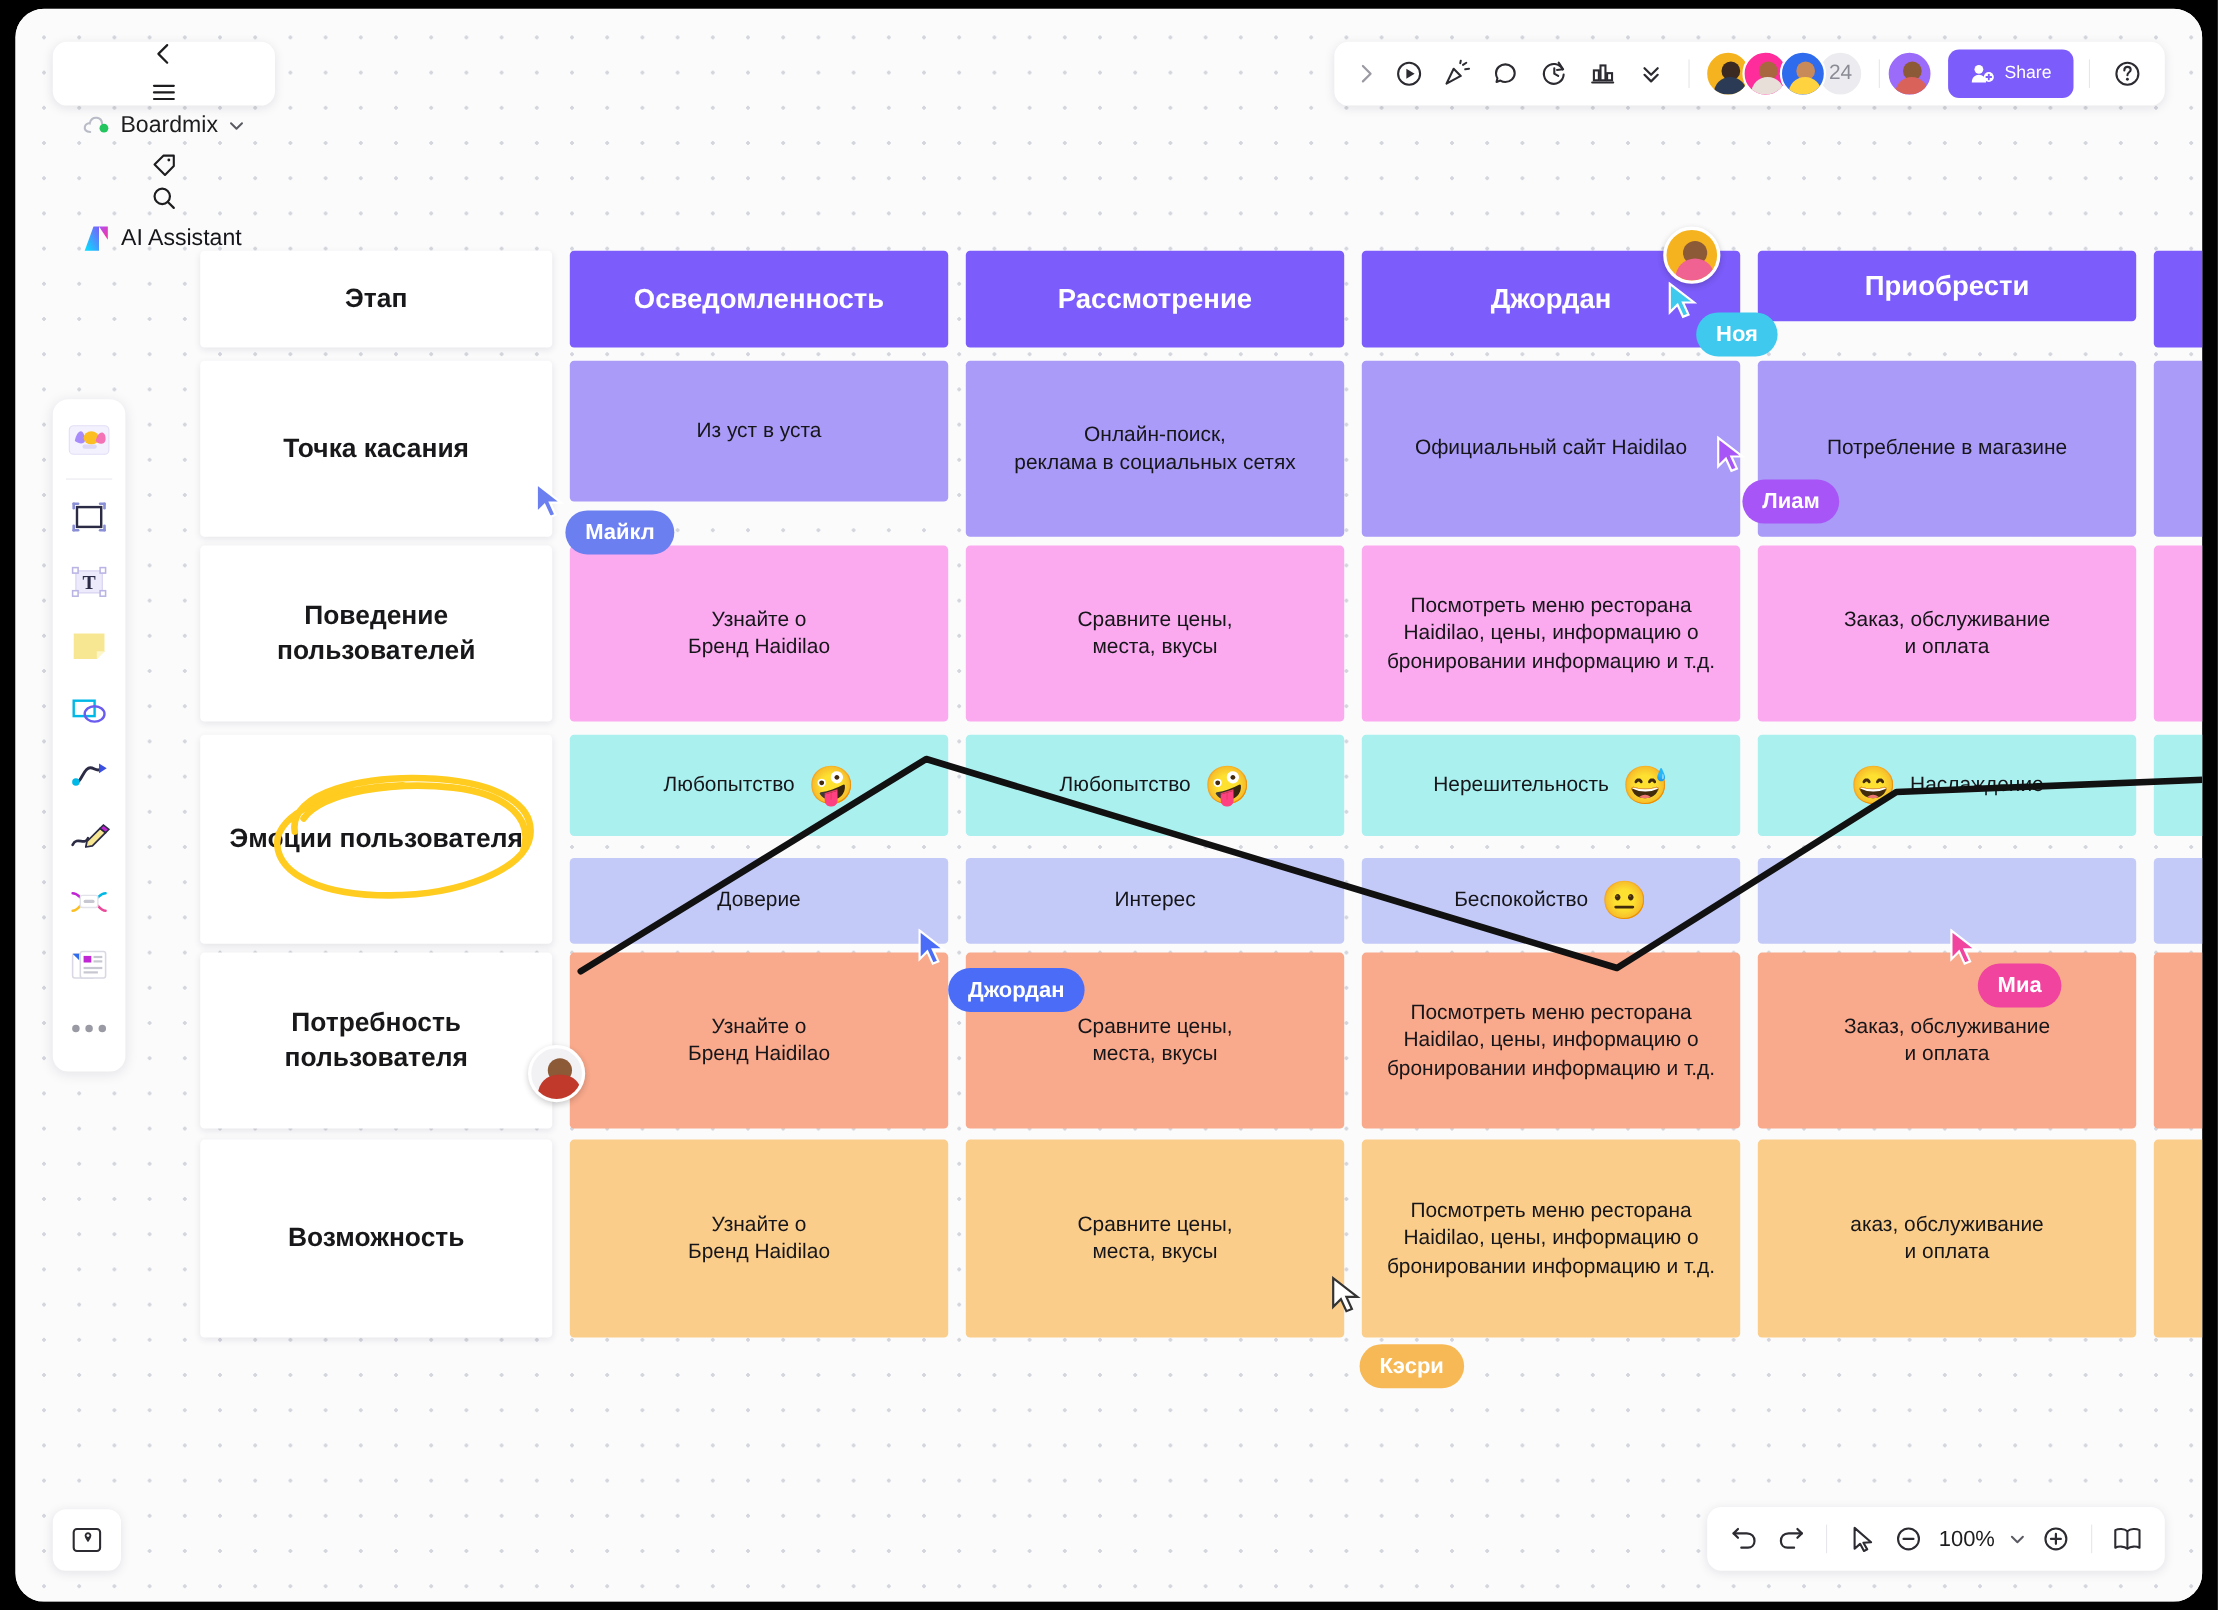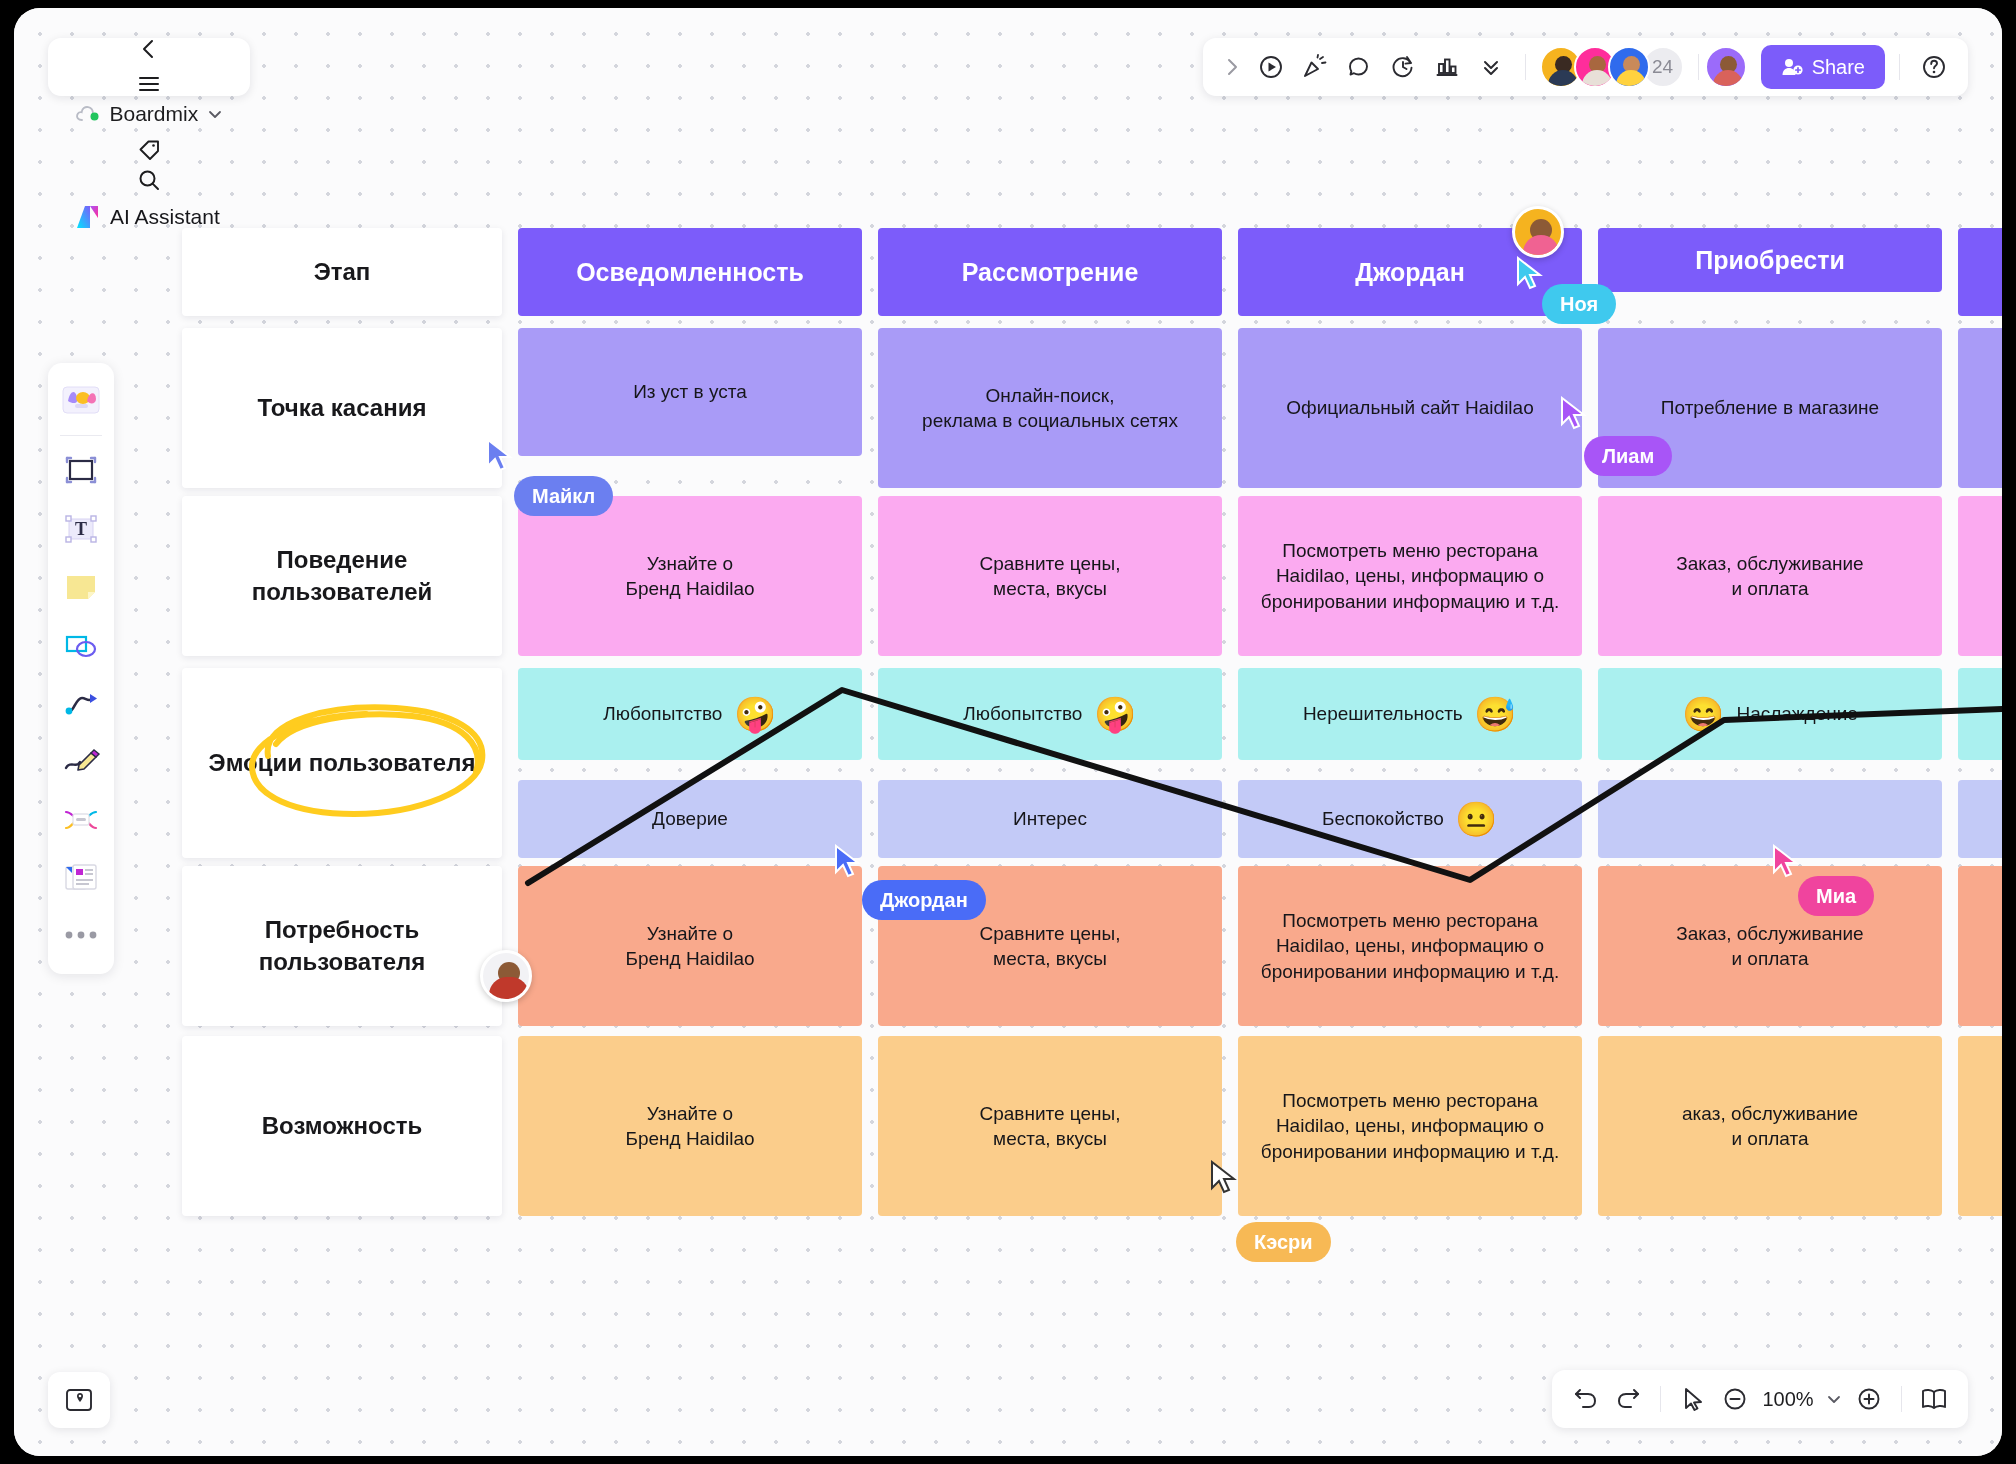--- a/index.html
+++ b/index.html
@@ -83,21 +83,21 @@
   .av-count {
     width: 42px; height: 42px; border-radius: 50%;
     background: #ececf0; color: #8b8b95;
     display: flex; align-items: center; justify-content: center;
     font-size: 19px; margin-left: -8px; border: 2.5px solid #fff;
   }
   #share-btn {
     background: #7c5cfa; color: #fff;
     height: 44px; border-radius: 10px;
     display: flex; align-items: center; gap: 9px;
-    padding: 0 20px; font-size: 20px; cursor: pointer;
+    padding: 0 20px; font-size: 16px; cursor: pointer;
     border: none; font-family: inherit;
   }
 
   
   #leftpalette {
     position: absolute; left: 34px; top: 355px;
     width: 66px;
     background: #fff;
     border-radius: 14px;
     box-shadow: 0 2px 12px rgba(20,20,40,.10);
@@ -265,21 +265,21 @@
         <path d="M 44 46 C 62 22 126 12 180 18 C 232 24 252 48 244 74" fill="none" stroke="#ffcc1f" stroke-width="6" stroke-linecap="round"></path>
       </svg>
 
       <svg id="emotion-line" width="1988" height="1448">
         <polyline points="514,875 828,682 1456,872 1710,712 2010,700" fill="none" stroke="#111" stroke-width="6" stroke-linejoin="round" stroke-linecap="round"></polyline>
       </svg>
 
       <svg class="ptr" style="left:472px;top:430px;" width="28" height="34" viewBox="0 0 28 34">
         <path d="M2 2 L2 28 L9 21 L14 32 L19 30 L14 19 L24 19 Z" fill="#6b7ff0" stroke="#fff" stroke-width="2"></path>
       </svg>
-      <div class="cursor-tag" style="left:500px;top:468px;background:#6b7ff0;text-align:right;">Майкл</div>
+      <div class="cursor-tag" style="left:500px;top:456px;background:#6b7ff0;text-align:right;">Майкл</div>
 
       <div class="collab-av" style="left:1498px;top:198px;background:#f5b31f;">
         <div style="position:absolute;left:15px;top:10px;width:22px;height:22px;border-radius:50%;background:#8c5a36;"></div>
         <div style="position:absolute;left:8px;bottom:0;width:36px;height:20px;border-radius:18px 18px 0 0;background:#f06292;"></div>
       </div>
       <svg class="ptr" style="left:1502px;top:248px;" width="28" height="34" viewBox="0 0 28 34">
         <path d="M2 2 L2 28 L9 21 L14 32 L19 30 L14 19 L24 19 Z" fill="#3fc9ee" stroke="#fff" stroke-width="2"></path>
       </svg>
       <div class="cursor-tag" style="left:1528px;top:276px;background:#3fc9ee;">Ноя</div>
 

